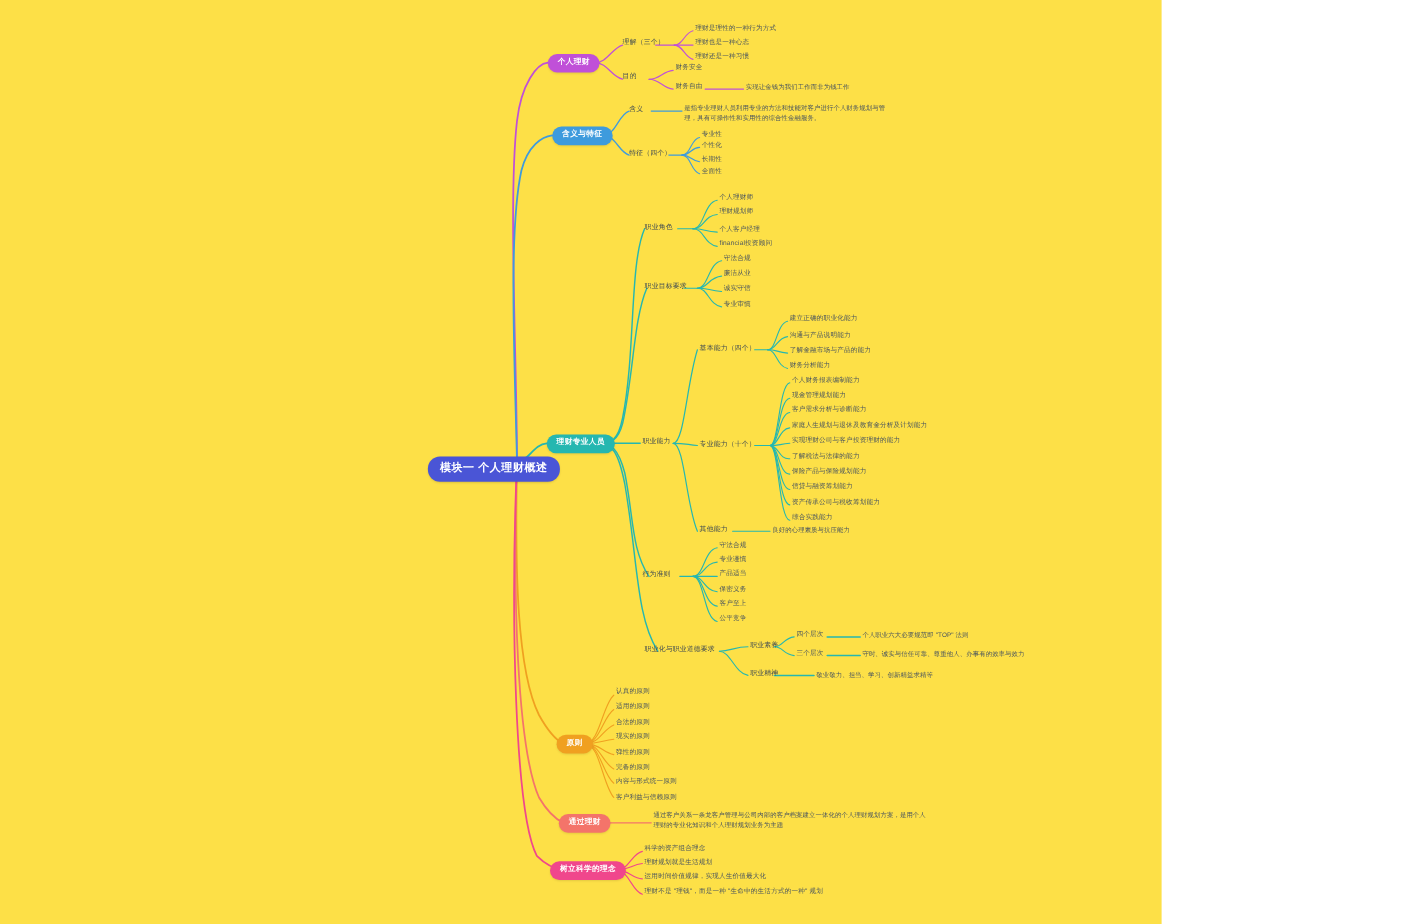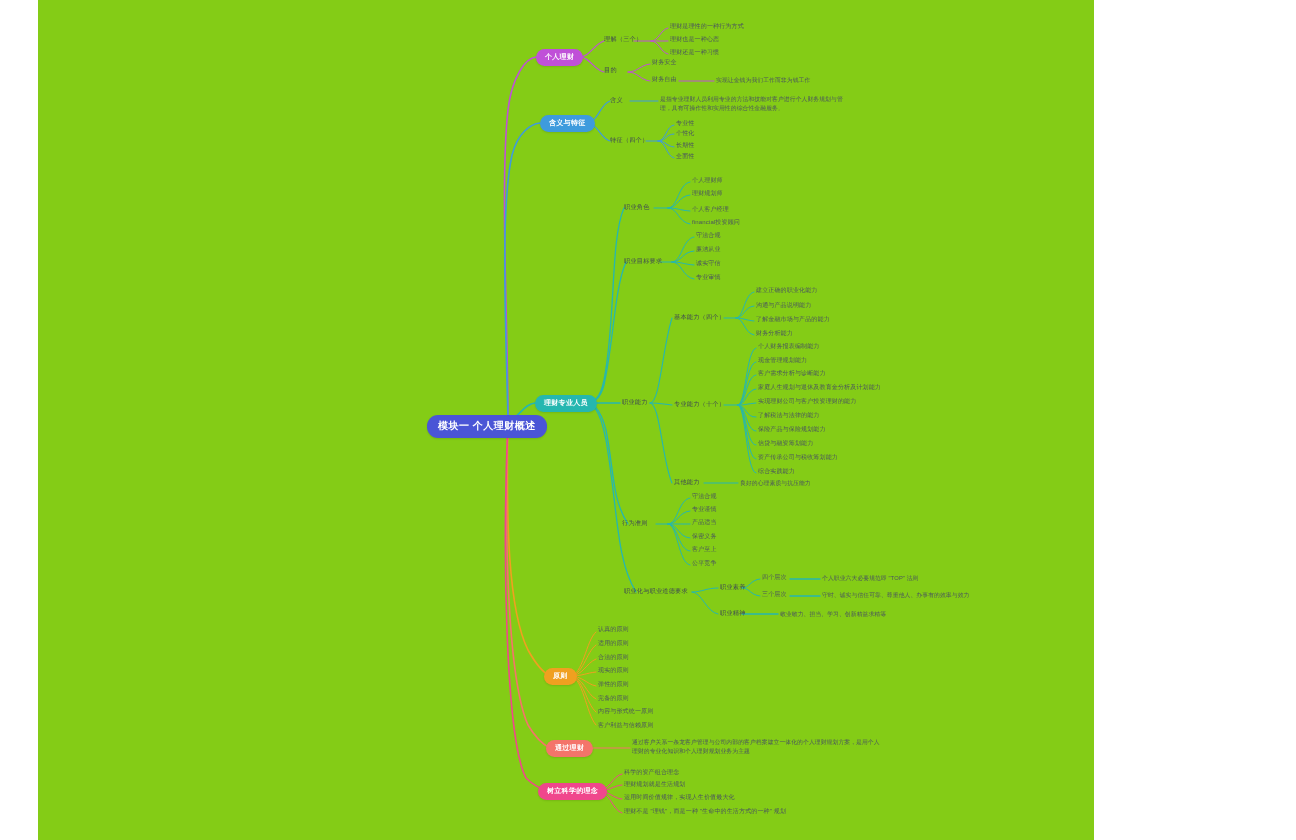--- a/index.html
+++ b/index.html
@@ -5,23 +5,22 @@
   * { box-sizing: border-box; }
   html, body {
     margin: 0; padding: 0;
     background: #ffffff;
     font-family: "Liberation Sans", "DejaVu Sans", sans-serif;
   }
   #canvas {
     position: relative;
     width: 1056px;
     height: 840px;
-    background: #84cc16;
+    background: #fde047;
     overflow: hidden;
-    margin-left: 38px;
   }
   svg#links {
     position: absolute;
     top: 0; left: 0;
     width: 1296px;
     height: 840px;
     pointer-events: none;
   }
   .node {
     position: absolute;

